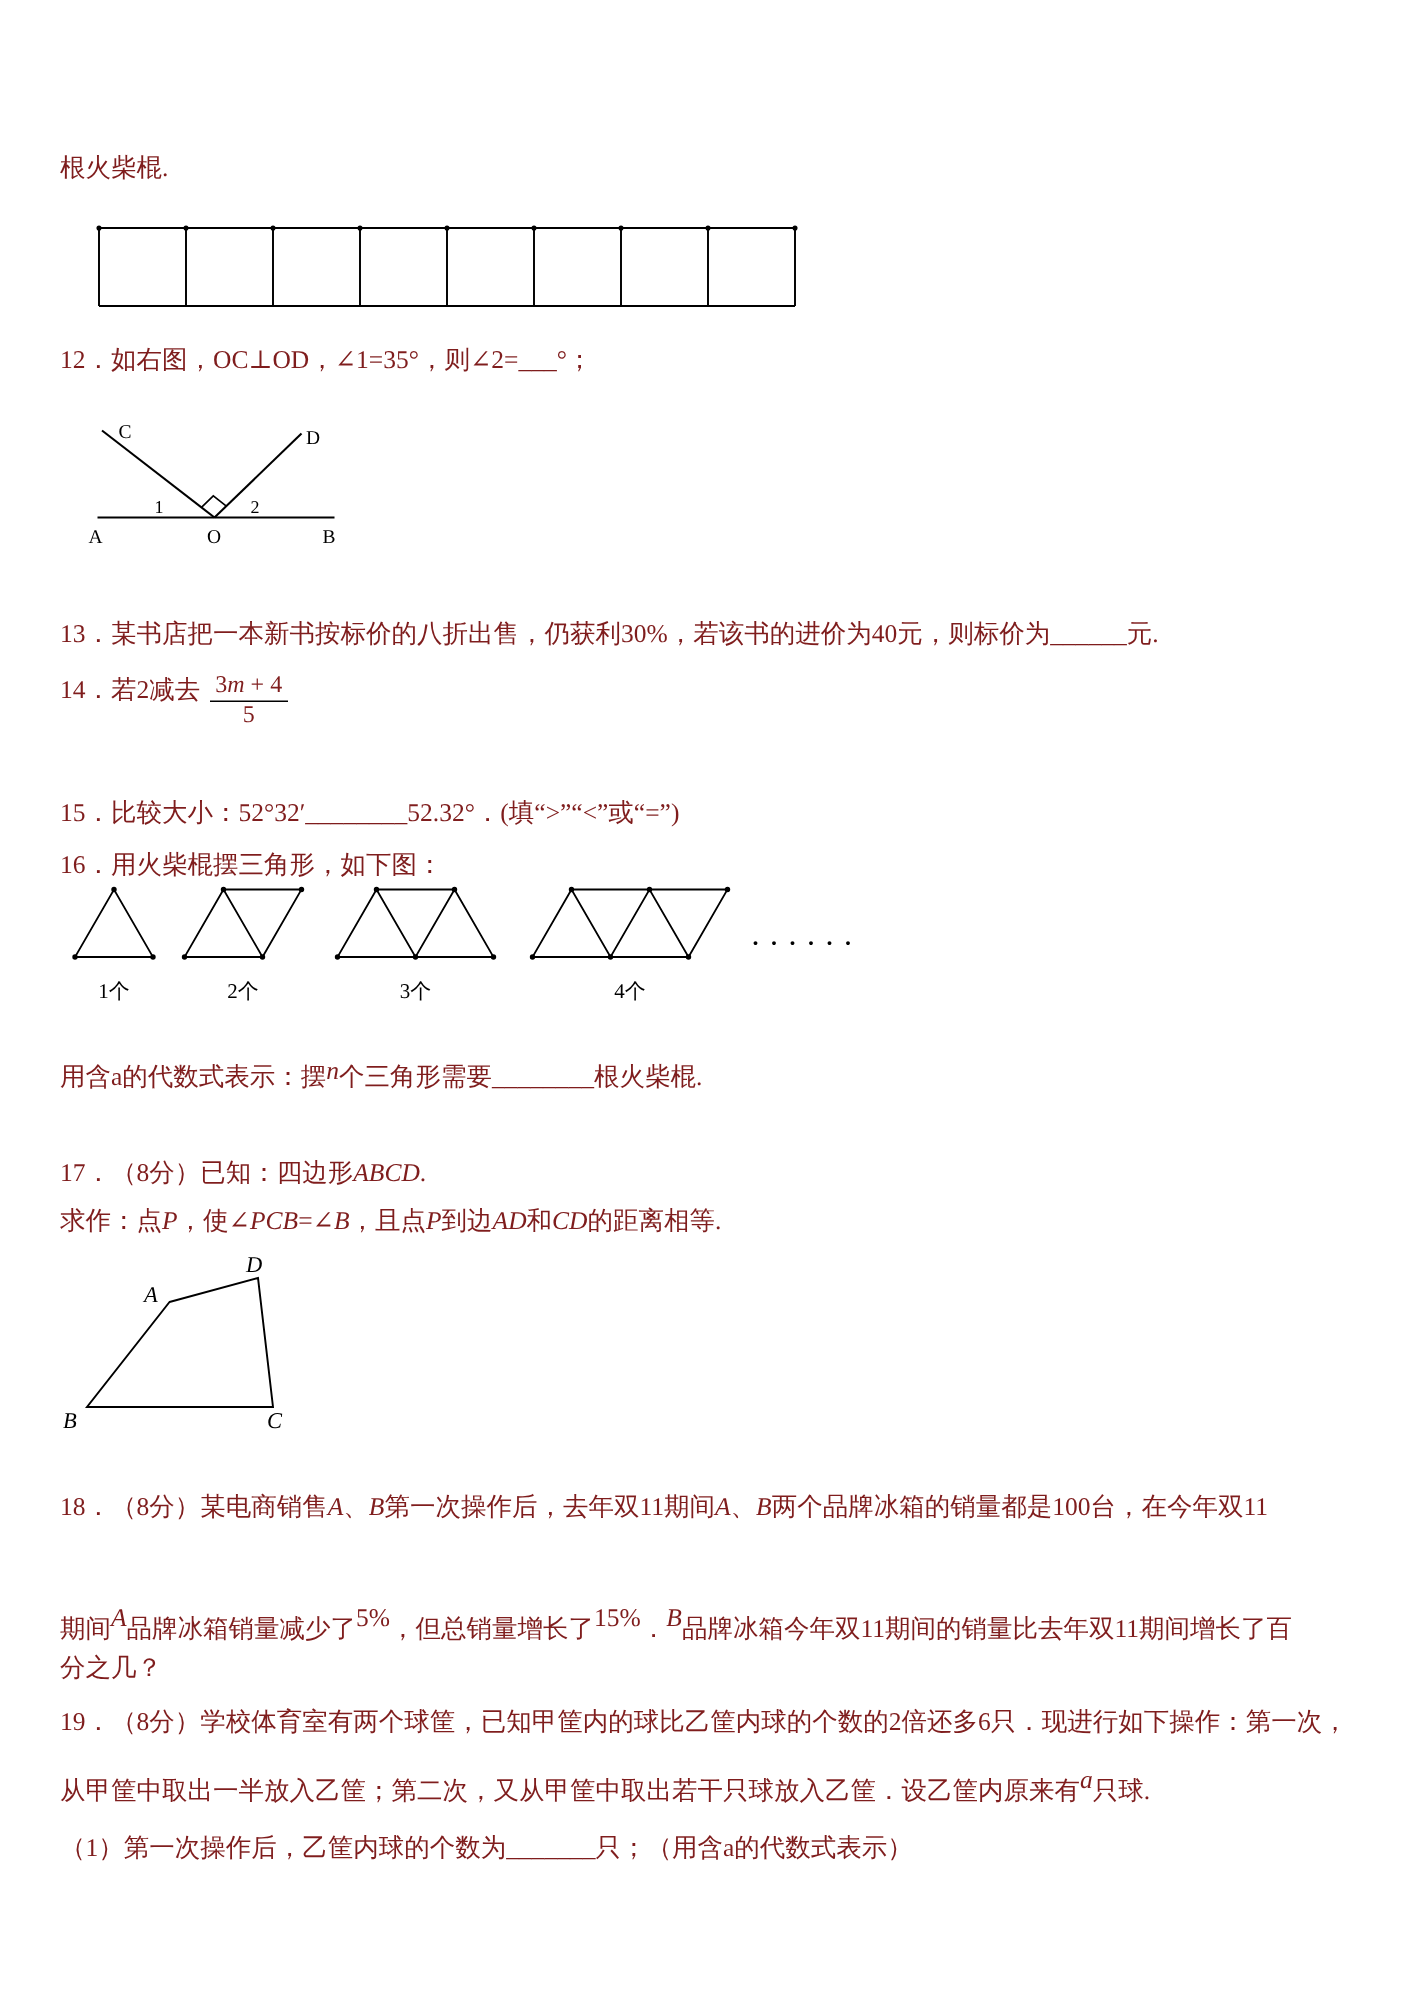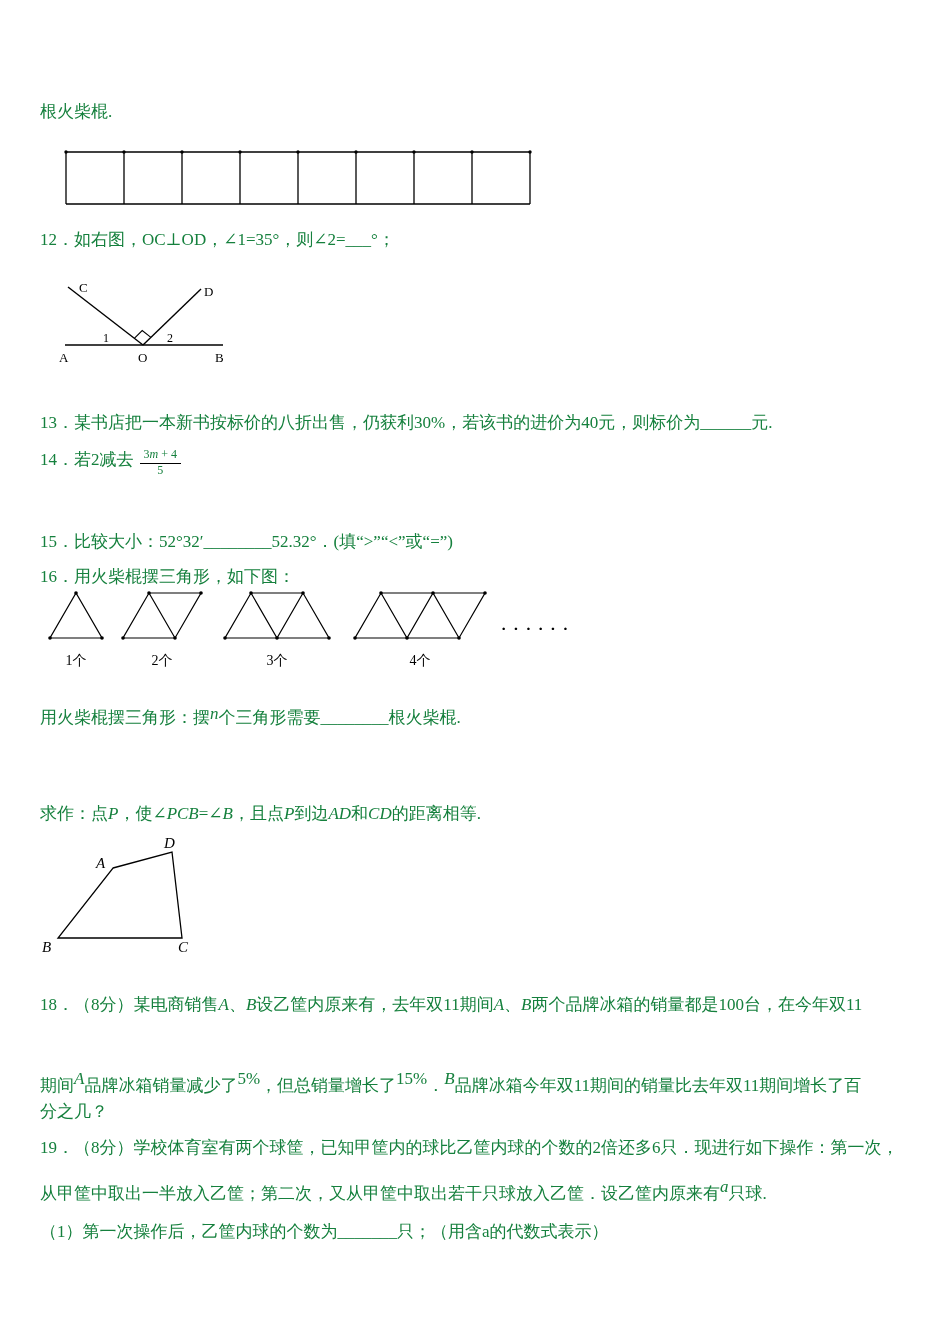--- a/index.html
+++ b/index.html
@@ -1,26 +1,26 @@
 <!DOCTYPE html>
 <html><head>
 <meta charset="utf-8">
 <style>
   html,body{margin:0;padding:0;}
   body{width:950px;height:1344px;background:#ffffff;color:#000;
        font-family:"Liberation Serif","DejaVu Serif",serif;}
   .page{position:relative;width:950px;height:1344px;background:#fff;overflow:hidden;}
-  .txt{position:absolute;left:40px;font-size:17px;line-height:23px;white-space:nowrap;color:#15803d;}
+  .txt{position:absolute;left:40px;font-size:17px;line-height:23px;white-space:nowrap;color:#7f1d1d;}
   .bold{font-weight:bold;}
   .it{font-style:italic;}
   .sup{position:relative;top:-7px;}
   .sups{position:relative;top:-4px;}
   .fig{position:absolute;}
   .q14row{display:flex;align-items:flex-start;}
-  .frac{display:inline-block;text-align:center;line-height:1.15;margin:0 6px;font-size:12px;}
+  .frac{display:inline-block;text-align:center;line-height:1.15;margin:0 6px;font-size:16px;}
   .frac-num{display:block;border-bottom:1px solid #000;padding:0 4px 1px;}
   .frac-den{display:block;}
   svg text{font-family:"Liberation Serif","DejaVu Serif",serif;fill:#000;}
 </style>
 </head>
 <body>
 
 <div class="page">
 
   <div class="txt" style="top:100px">根火柴棍.</div>
@@ -115,36 +115,37 @@
     </g>
     <text x="455" y="50" font-size="22" letter-spacing="5">······</text>
     <g font-size="14" text-anchor="middle">
       <text x="31" y="79">1个</text>
       <text x="117" y="79">2个</text>
       <text x="232" y="79">3个</text>
       <text x="375" y="79">4个</text>
     </g>
   </svg>
 
-  <div class="txt" style="top:706px"><span>用火柴棍摆三角形：摆</span><span class="it sups">n</span><span>个三角形需要________根火柴棍.</span></div>
+  <div class="txt" style="top:706px"><span>用含a的代数式表示：摆</span><span class="it sups">n</span><span>个三角形需要________根火柴棍.</span></div>
 
 
+  <div class="txt" style="top:770px"><span>17．（8分）已知：四边形</span><span class="it">ABCD</span><span>.</span></div>
   <div class="txt" style="top:802px"><span>求作：点</span><span class="it">P</span><span>，使∠</span><span class="it">PCB</span><span>=∠</span><span class="it">B</span><span>，且点</span><span class="it">P</span><span>到边</span><span class="it">AD</span><span>和</span><span class="it">CD</span><span>的距离相等.</span></div>
 
   <svg class="fig" style="left:38px;top:836px" width="215" height="122" viewBox="0 0 215 122">
     <path d="M75 32 L134 16 L144 102 L20 102 Z" stroke="#000" stroke-width="1.3" fill="none"></path>
     <g font-size="15" font-style="italic">
       <text x="58" y="32">A</text>
       <text x="126" y="12">D</text>
       <text x="4" y="116">B</text>
       <text x="140" y="116">C</text>
     </g>
   </svg>
 
-  <div class="txt" style="top:993px"><span>18．（8分）某电商销售</span><span class="it">A</span><span>、</span><span class="it">B</span><span>设乙筐内原来有，去年双11期间</span><span class="it">A</span><span>、</span><span class="it">B</span><span>两个品牌冰箱的销量都是100台，在今年双11</span></div>
+  <div class="txt" style="top:993px"><span>18．（8分）某电商销售</span><span class="it">A</span><span>、</span><span class="it">B</span><span>第一次操作后，去年双11期间</span><span class="it">A</span><span>、</span><span class="it">B</span><span>两个品牌冰箱的销量都是100台，在今年双11</span></div>
   <div class="txt" style="top:1074px"><span>期间</span><span class="it sup">A</span><span>品牌冰箱销量减少了</span><span class="sup">5%</span><span>，但总销量增长了</span><span class="sup">15%</span><span>．</span><span class="it sup">B</span><span>品牌冰箱今年双11期间的销量比去年双11期间增长了百</span></div>
   <div class="txt" style="top:1100px">分之几？</div>
 
   <div class="txt" style="top:1136px">19．（8分）学校体育室有两个球筐，已知甲筐内的球比乙筐内球的个数的2倍还多6只．现进行如下操作：第一次，</div>
   <div class="txt" style="top:1182px"><span>从甲筐中取出一半放入乙筐；第二次，又从甲筐中取出若干只球放入乙筐．设乙筐内原来有</span><span class="it sup">a</span><span>只球.</span></div>
   <div class="txt" style="top:1220px">（1）第一次操作后，乙筐内球的个数为_______只；（用含a的代数式表示）</div>
 
 </div>
 
 </body></html>

